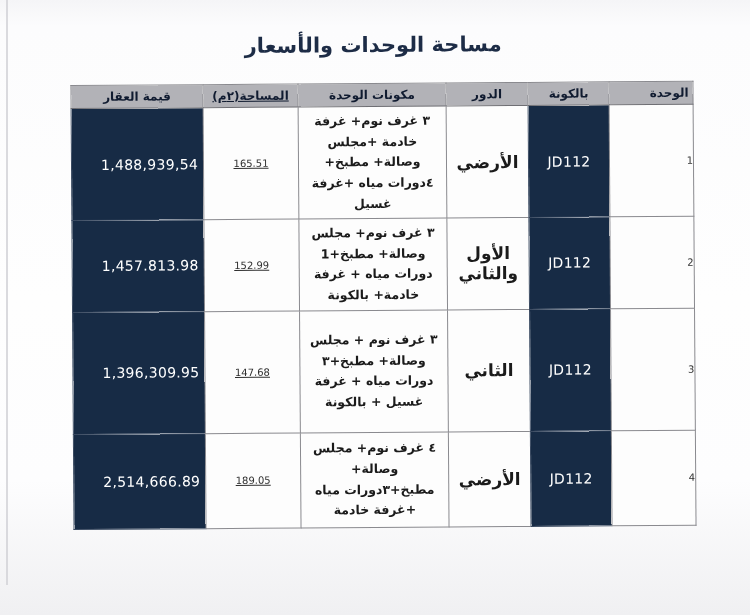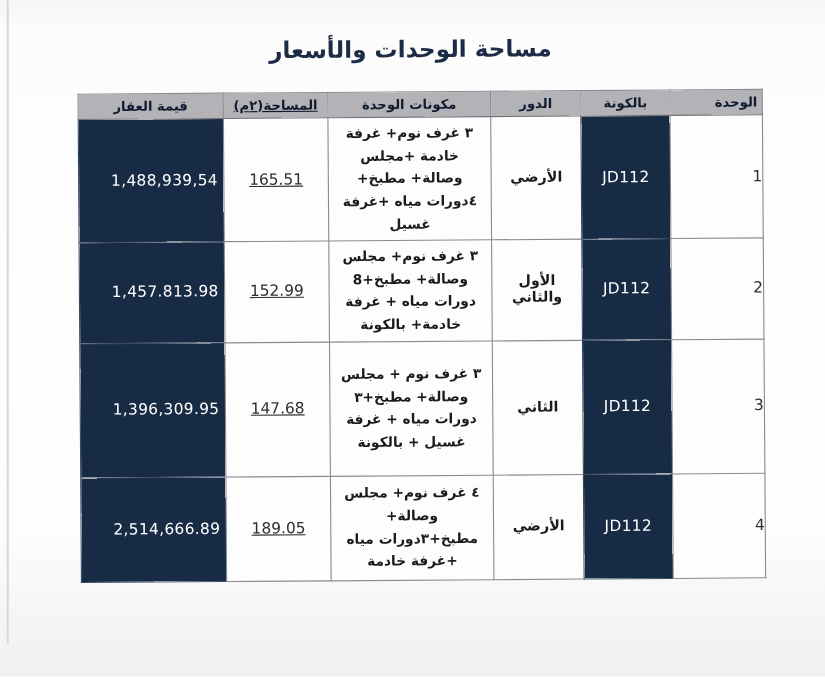--- a/index.html
+++ b/index.html
@@ -68,23 +68,23 @@
   .row-2 td { height:122px; }
   .row-3 td { height:95px; }
 
   td.col-components {
     font-size:12.5px;
     font-weight:700;
     line-height:1.65;
     padding:4px 9px;
     color:#1b1b1b;
   }
-  td.col-floor { font-size:13px; font-weight:700; color:#1b1b1b; }
+  td.col-floor { font-size:17px; font-weight:700; color:#1b1b1b; }
   td.col-unit, td.col-area {
-    font-size:14px; color:#2e2e2e; direction:ltr; font-weight:400;
+    font-size:10px; color:#2e2e2e; direction:ltr; font-weight:400;
   }
   td.col-price { font-size:14px; direction:ltr; letter-spacing:.3px; font-weight:400;padding-left:24px; }
   td.col-building { font-size:14px; direction:ltr; font-weight:400; letter-spacing:.3px;margin-top:22px; }
 </style>
 </head>
 <body>
 
 <div class="scan-edge-left"></div>
 
 <div class="scan">
@@ -107,21 +107,21 @@
           <td class="col-building">JD112</td>
           <td class="col-floor">الأرضي</td>
           <td class="col-components">٣ غرف نوم+ غرفة خادمة +مجلس وصالة+ مطبخ+ ٤دورات مياه +غرفة غسيل</td>
           <td class="col-area">165.51</td>
           <td class="col-price">1,488,939,54</td>
         </tr>
         <tr class="row-1">
           <td class="col-unit">2</td>
           <td class="col-building">JD112</td>
           <td class="col-floor">الأول والثاني</td>
-          <td class="col-components">٣ غرف نوم+ مجلس وصالة+ مطبخ+8 دورات مياه + غرفة خادمة+ بالكونة</td>
+          <td class="col-components">٣ غرف نوم+ مجلس وصالة+ مطبخ+1 دورات مياه + غرفة خادمة+ بالكونة</td>
           <td class="col-area">152.99</td>
           <td class="col-price">1,457.813.98</td>
         </tr>
         <tr class="row-2">
           <td class="col-unit">3</td>
           <td class="col-building">JD112</td>
           <td class="col-floor">الثاني</td>
           <td class="col-components">٣ غرف نوم + مجلس وصالة+ مطبخ+٣ دورات مياه + غرفة غسيل + بالكونة</td>
           <td class="col-area">147.68</td>
           <td class="col-price">1,396,309.95</td>

